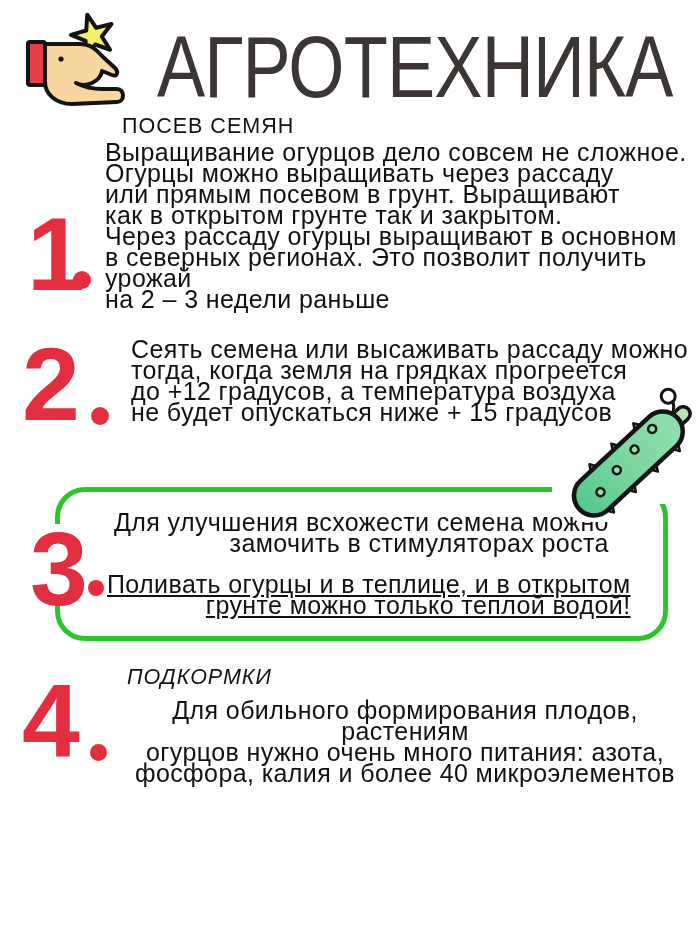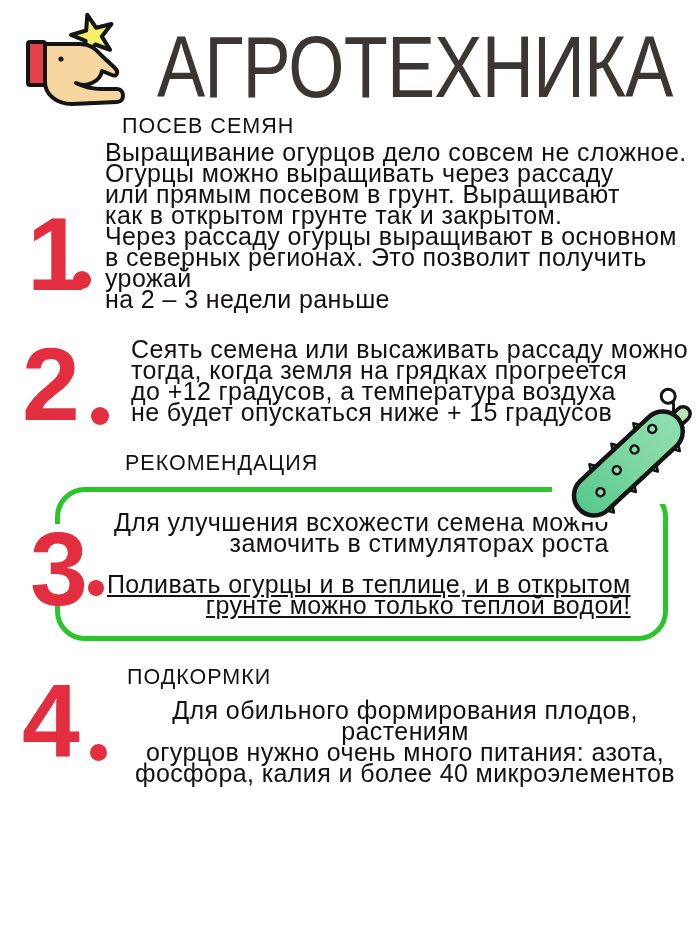--- a/index.html
+++ b/index.html
@@ -62,21 +62,20 @@
 в северных регионах. Это позволит получить урожай
 на 2 – 3 недели раньше</div>
 
   <div class="abs big-num" style="left:22px;top:332px;">2</div>
   <div class="abs num-dot" style="left:91px;top:407px;width:18px;height:18px;"></div>
   <div class="abs body-text" style="left:111px;top:339px;margin-left:20px;">Сеять семена или высаживать рассаду можно
 тогда, когда земля на грядках прогреется
 до +12 градусов, а температура воздуха
 не будет опускаться ниже + 15 градусов</div>
 
-  <div class="abs sec-heading" style="left:108px;top:451px;">РЕКОМЕНДАЦИЯ</div>
 
   <div class="abs green-box"></div>
 
   <div class="abs num-mask" style="left:26px;top:524px;width:70px;height:78px;"></div>
   <div class="abs big-num" style="left:30px;top:517px;">3</div>
   <div class="abs num-dot" style="left:88px;top:580px;width:16px;height:16px;"></div>
 
   <div class="abs body-text tip" style="left:114px;top:512px;">Для улучшения всхожести семена можно
 замочить в стимуляторах роста</div>
   <div class="abs body-text tip" style="left:107px;top:574px;text-decoration:underline;">Поливать огурцы и в теплице, и в открытом
@@ -108,18 +107,18 @@
         <circle cx="35" cy="84" r="4" fill="#8fdfae" stroke="#141414" stroke-width="2.5"></circle>
         <circle cx="62" cy="79" r="4" fill="#8fdfae" stroke="#141414" stroke-width="2.5"></circle>
         <circle cx="89" cy="76" r="4" fill="#8fdfae" stroke="#141414" stroke-width="2.5"></circle>
         <circle cx="116" cy="73" r="4" fill="#8fdfae" stroke="#141414" stroke-width="2.5"></circle>
       </g>
     </svg>
   </div>
 
   <div class="abs big-num" style="left:22px;top:669px;">4</div>
   <div class="abs num-dot" style="left:90px;top:744px;width:17px;height:17px;"></div>
-  <div class="abs sec-heading" style="left:110px;top:665px;">ПОДКОРМКИ</div>
+  <div class="abs sec-heading" style="left:110px;top:665px;font-style:italic;">ПОДКОРМКИ</div>
   <div class="abs body-text" style="left:110px;top:700px;text-align:center;">Для обильного формирования плодов, растениям
 огурцов нужно очень много питания: азота,
 фосфора, калия и более 40 микроэлементов</div>
 
 </div>
 
 </body></html>

